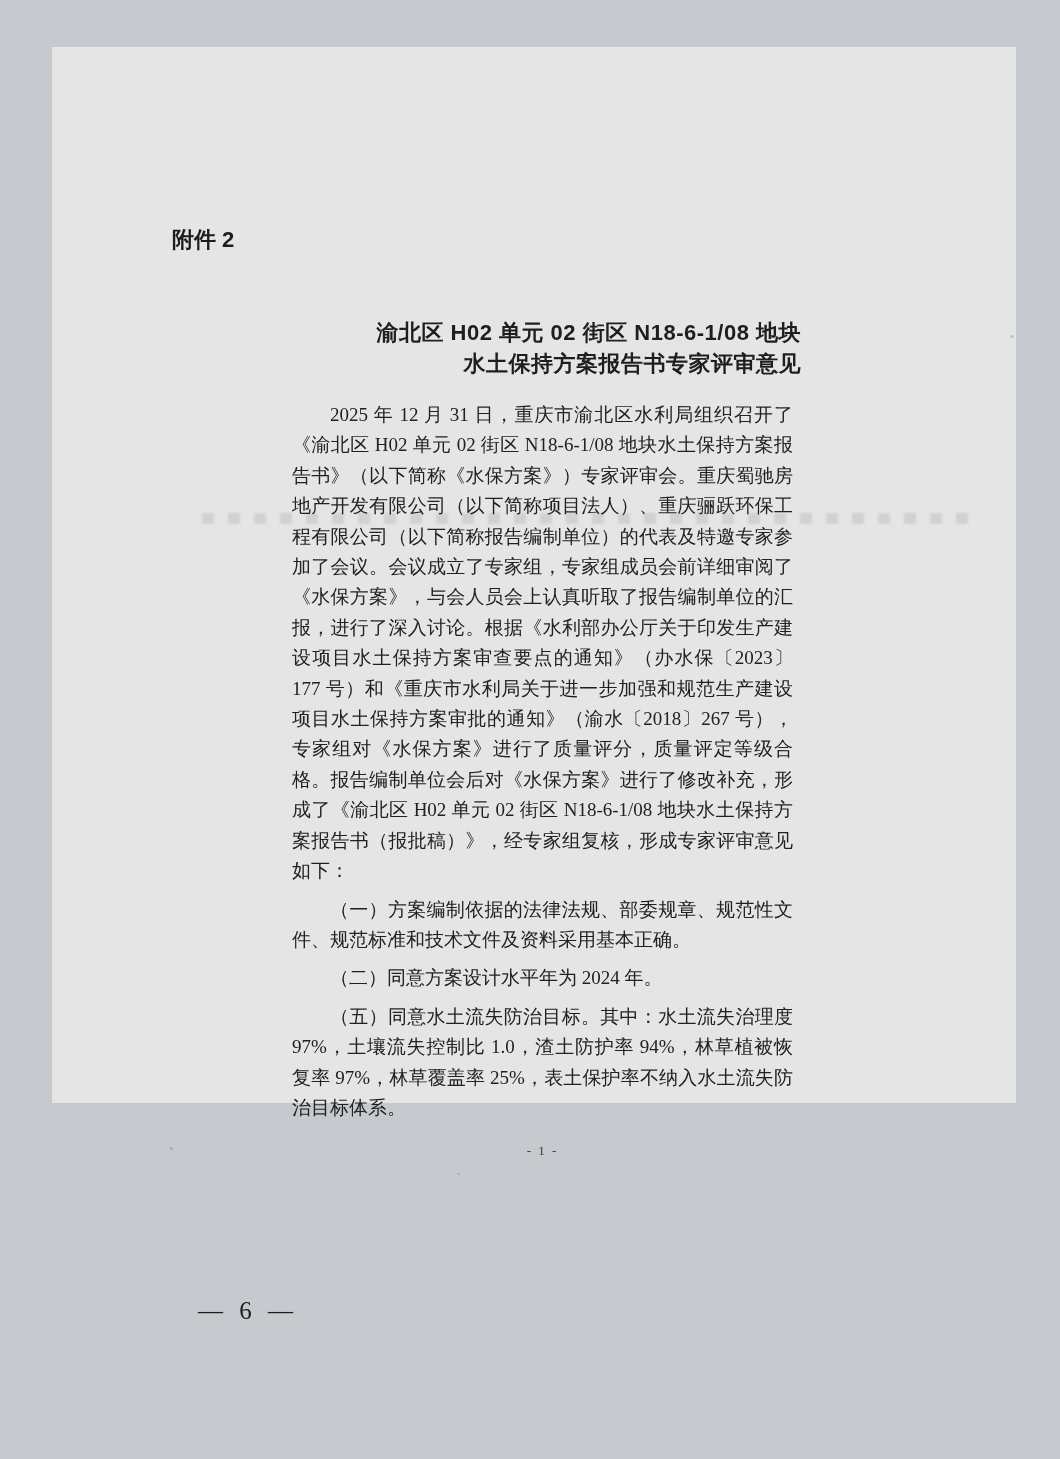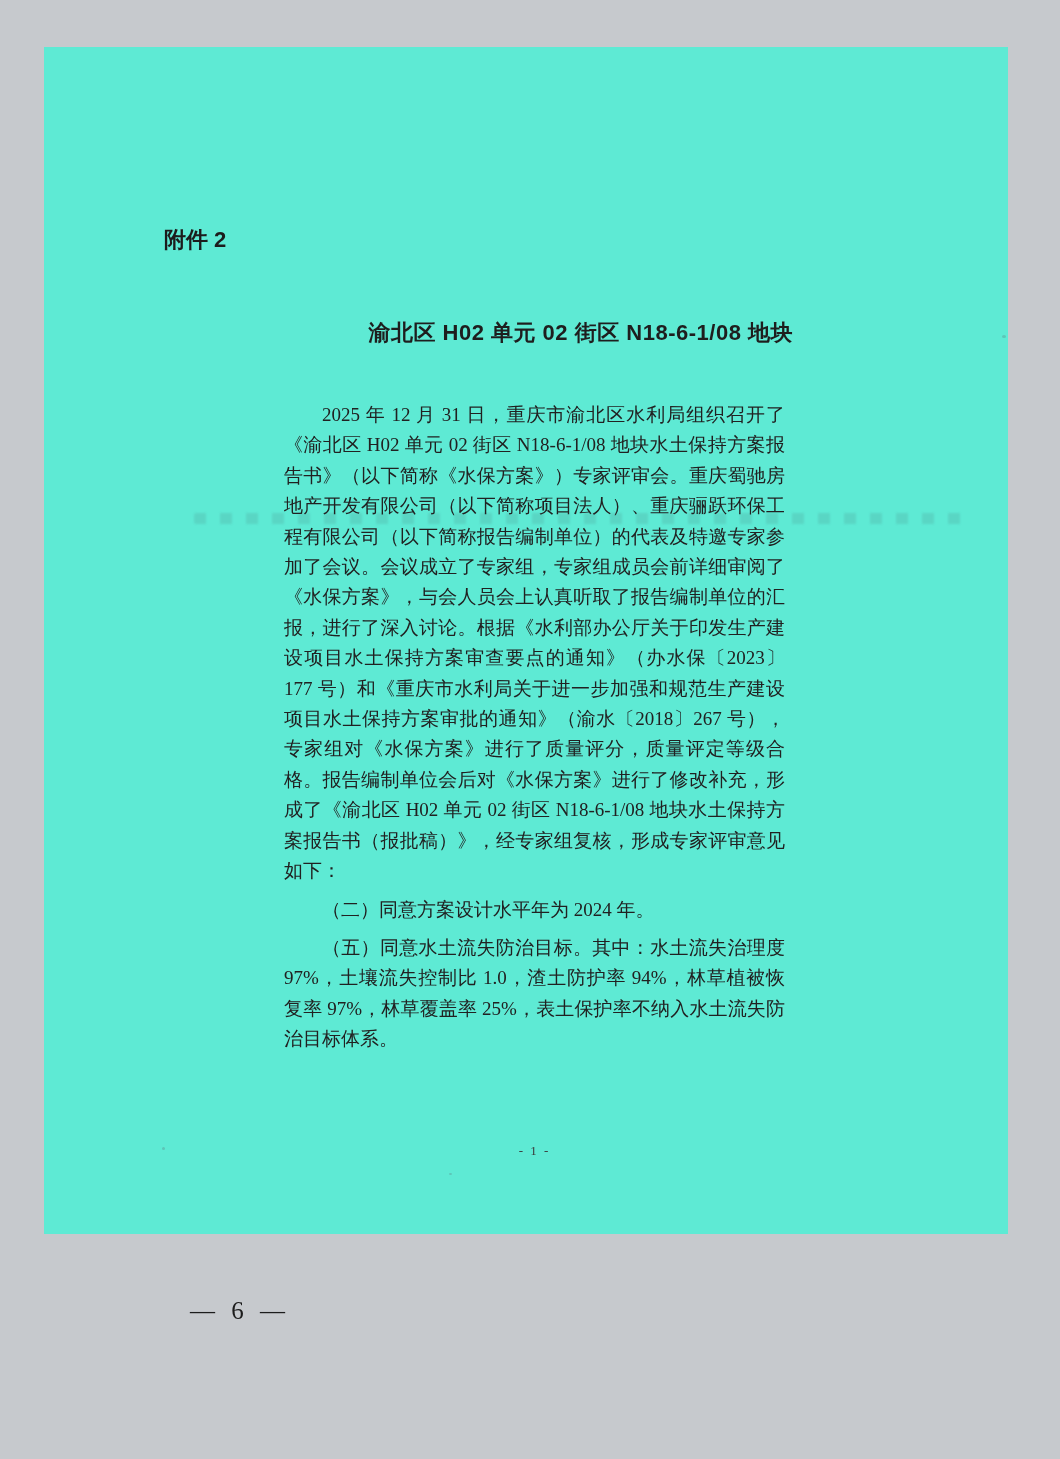--- a/index.html
+++ b/index.html
@@ -4,23 +4,23 @@
 <style>
   html, body { margin:0; padding:0; }
   body {
     width:1060px; height:1459px;
     background:#c6c9cd;
     position:relative;
     overflow:hidden;
     font-family:"Liberation Serif","DejaVu Serif",serif;
   }
   .page {
-    position:absolute; left:44px; top:47px;
-    width:964px; height:1187px;
-    background:#5eead4;
+    position:absolute; left:52px; top:47px;
+    width:964px; height:1056px;
+    background:#e5e5e5;
   }
   .attachment-label {
     position:absolute; left:120px; top:178px;
     font-family:"Liberation Sans","DejaVu Sans",sans-serif;
     font-weight:700; font-size:22px; line-height:30px;
     color:#1c1c1c;
   }
   .doc-title {
     position:absolute; left:232px; top:271px; width:517px;
     text-align:right;
@@ -67,24 +67,26 @@
 </style>
 </head>
 <body>
 
 <div class="page">
 
   <div class="attachment-label">附件 2</div>
 
   <div class="doc-title">
     <div>渝北区 H02 单元 02 街区 N18-6-1/08 地块</div>
+    <div>水土保持方案报告书专家评审意见</div>
   </div>
 
   <div class="content">
     <p>2025 年 12 月 31 日，重庆市渝北区水利局组织召开了《渝北区 H02 单元 02 街区 N18-6-1/08 地块水土保持方案报告书》（以下简称《水保方案》）专家评审会。重庆蜀驰房地产开发有限公司（以下简称项目法人）、重庆骊跃环保工程有限公司（以下简称报告编制单位）的代表及特邀专家参加了会议。会议成立了专家组，专家组成员会前详细审阅了《水保方案》，与会人员会上认真听取了报告编制单位的汇报，进行了深入讨论。根据《水利部办公厅关于印发生产建设项目水土保持方案审查要点的通知》（办水保〔2023〕177 号）和《重庆市水利局关于进一步加强和规范生产建设项目水土保持方案审批的通知》（渝水〔2018〕267 号），专家组对《水保方案》进行了质量评分，质量评定等级合格。报告编制单位会后对《水保方案》进行了修改补充，形成了《渝北区 H02 单元 02 街区 N18-6-1/08 地块水土保持方案报告书（报批稿）》，经专家组复核，形成专家评审意见如下：</p>
+    <p>（一）方案编制依据的法律法规、部委规章、规范性文件、规范标准和技术文件及资料采用基本正确。</p>
     <p>（二）同意方案设计水平年为 2024 年。</p>
     <p>（五）同意水土流失防治目标。其中：水土流失治理度 97%，土壤流失控制比 1.0，渣土防护率 94%，林草植被恢复率 97%，林草覆盖率 25%，表土保护率不纳入水土流失防治目标体系。</p>
   </div>
 
   <div class="ghost-band"></div>
   <div class="speck s1"></div>
   <div class="speck s2"></div>
   <div class="speck s3"></div>
 
   <div class="inner-page-number">- 1 -</div>

